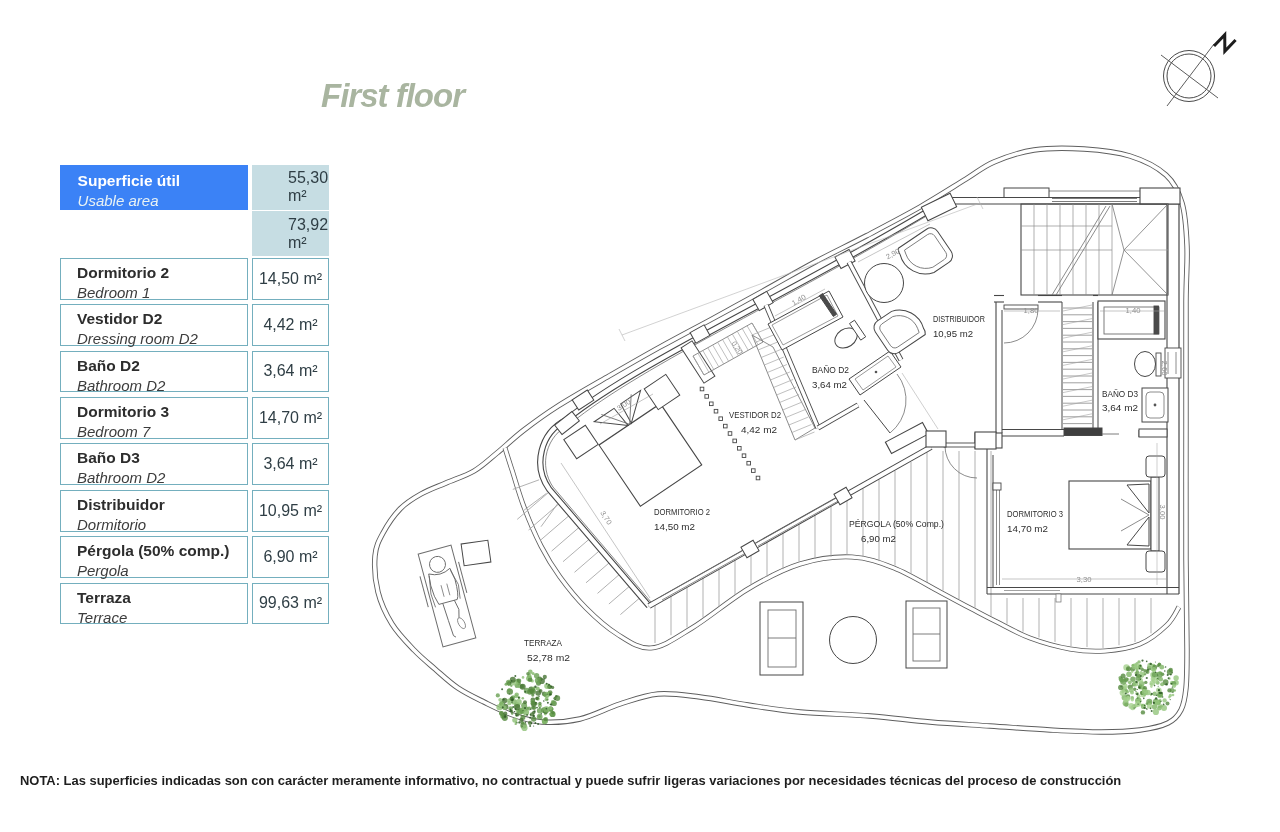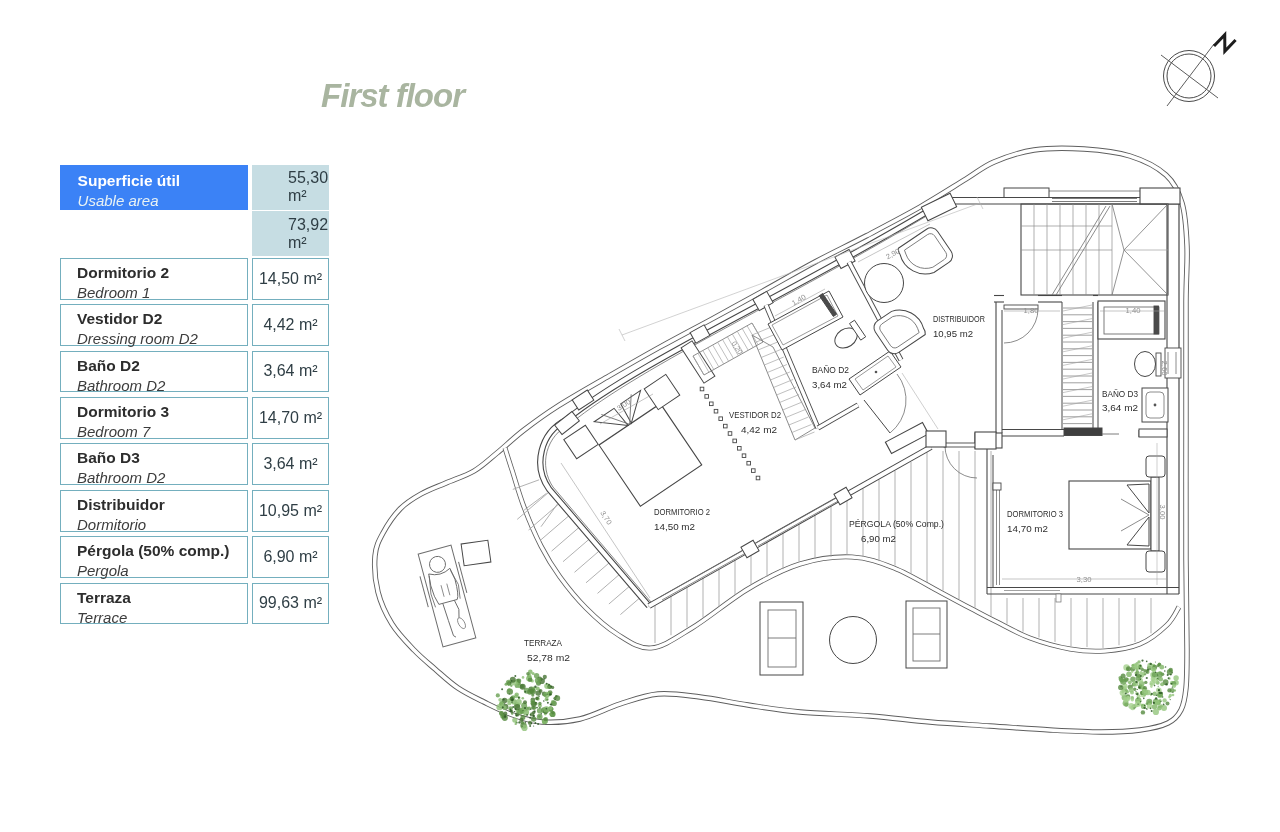--- a/index.html
+++ b/index.html
@@ -1134,13 +1134,14 @@
 
 <g>
         <circle cx="1189" cy="76" r="25.5" fill="none" stroke="#4a4a4a" stroke-width="1"></circle>
         <circle cx="1189" cy="76" r="22" fill="none" stroke="#4a4a4a" stroke-width="1"></circle>
         <line x1="1161.0" y1="55.0" x2="1218.0" y2="98.0" stroke="#4a4a4a" stroke-width="0.9"></line>
         <line x1="1167.0" y1="106.0" x2="1214.0" y2="44.0" stroke="#4a4a4a" stroke-width="0.9"></line>
         <path d="M0,0 L4.2,-15 L12,-0.5 L16.2,-15.5" fill="none" stroke="#1d1d1d" stroke-width="3" transform="translate(1214,46) rotate(28)"></path>
       </g>
     </svg>
 
+<div class="note1">NOTA: Las superficies indicadas son con carácter meramente informativo, no contractual y puede sufrir ligeras variaciones por necesidades técnicas del proceso de construcción</div>
 
 </div>
 </body></html>

